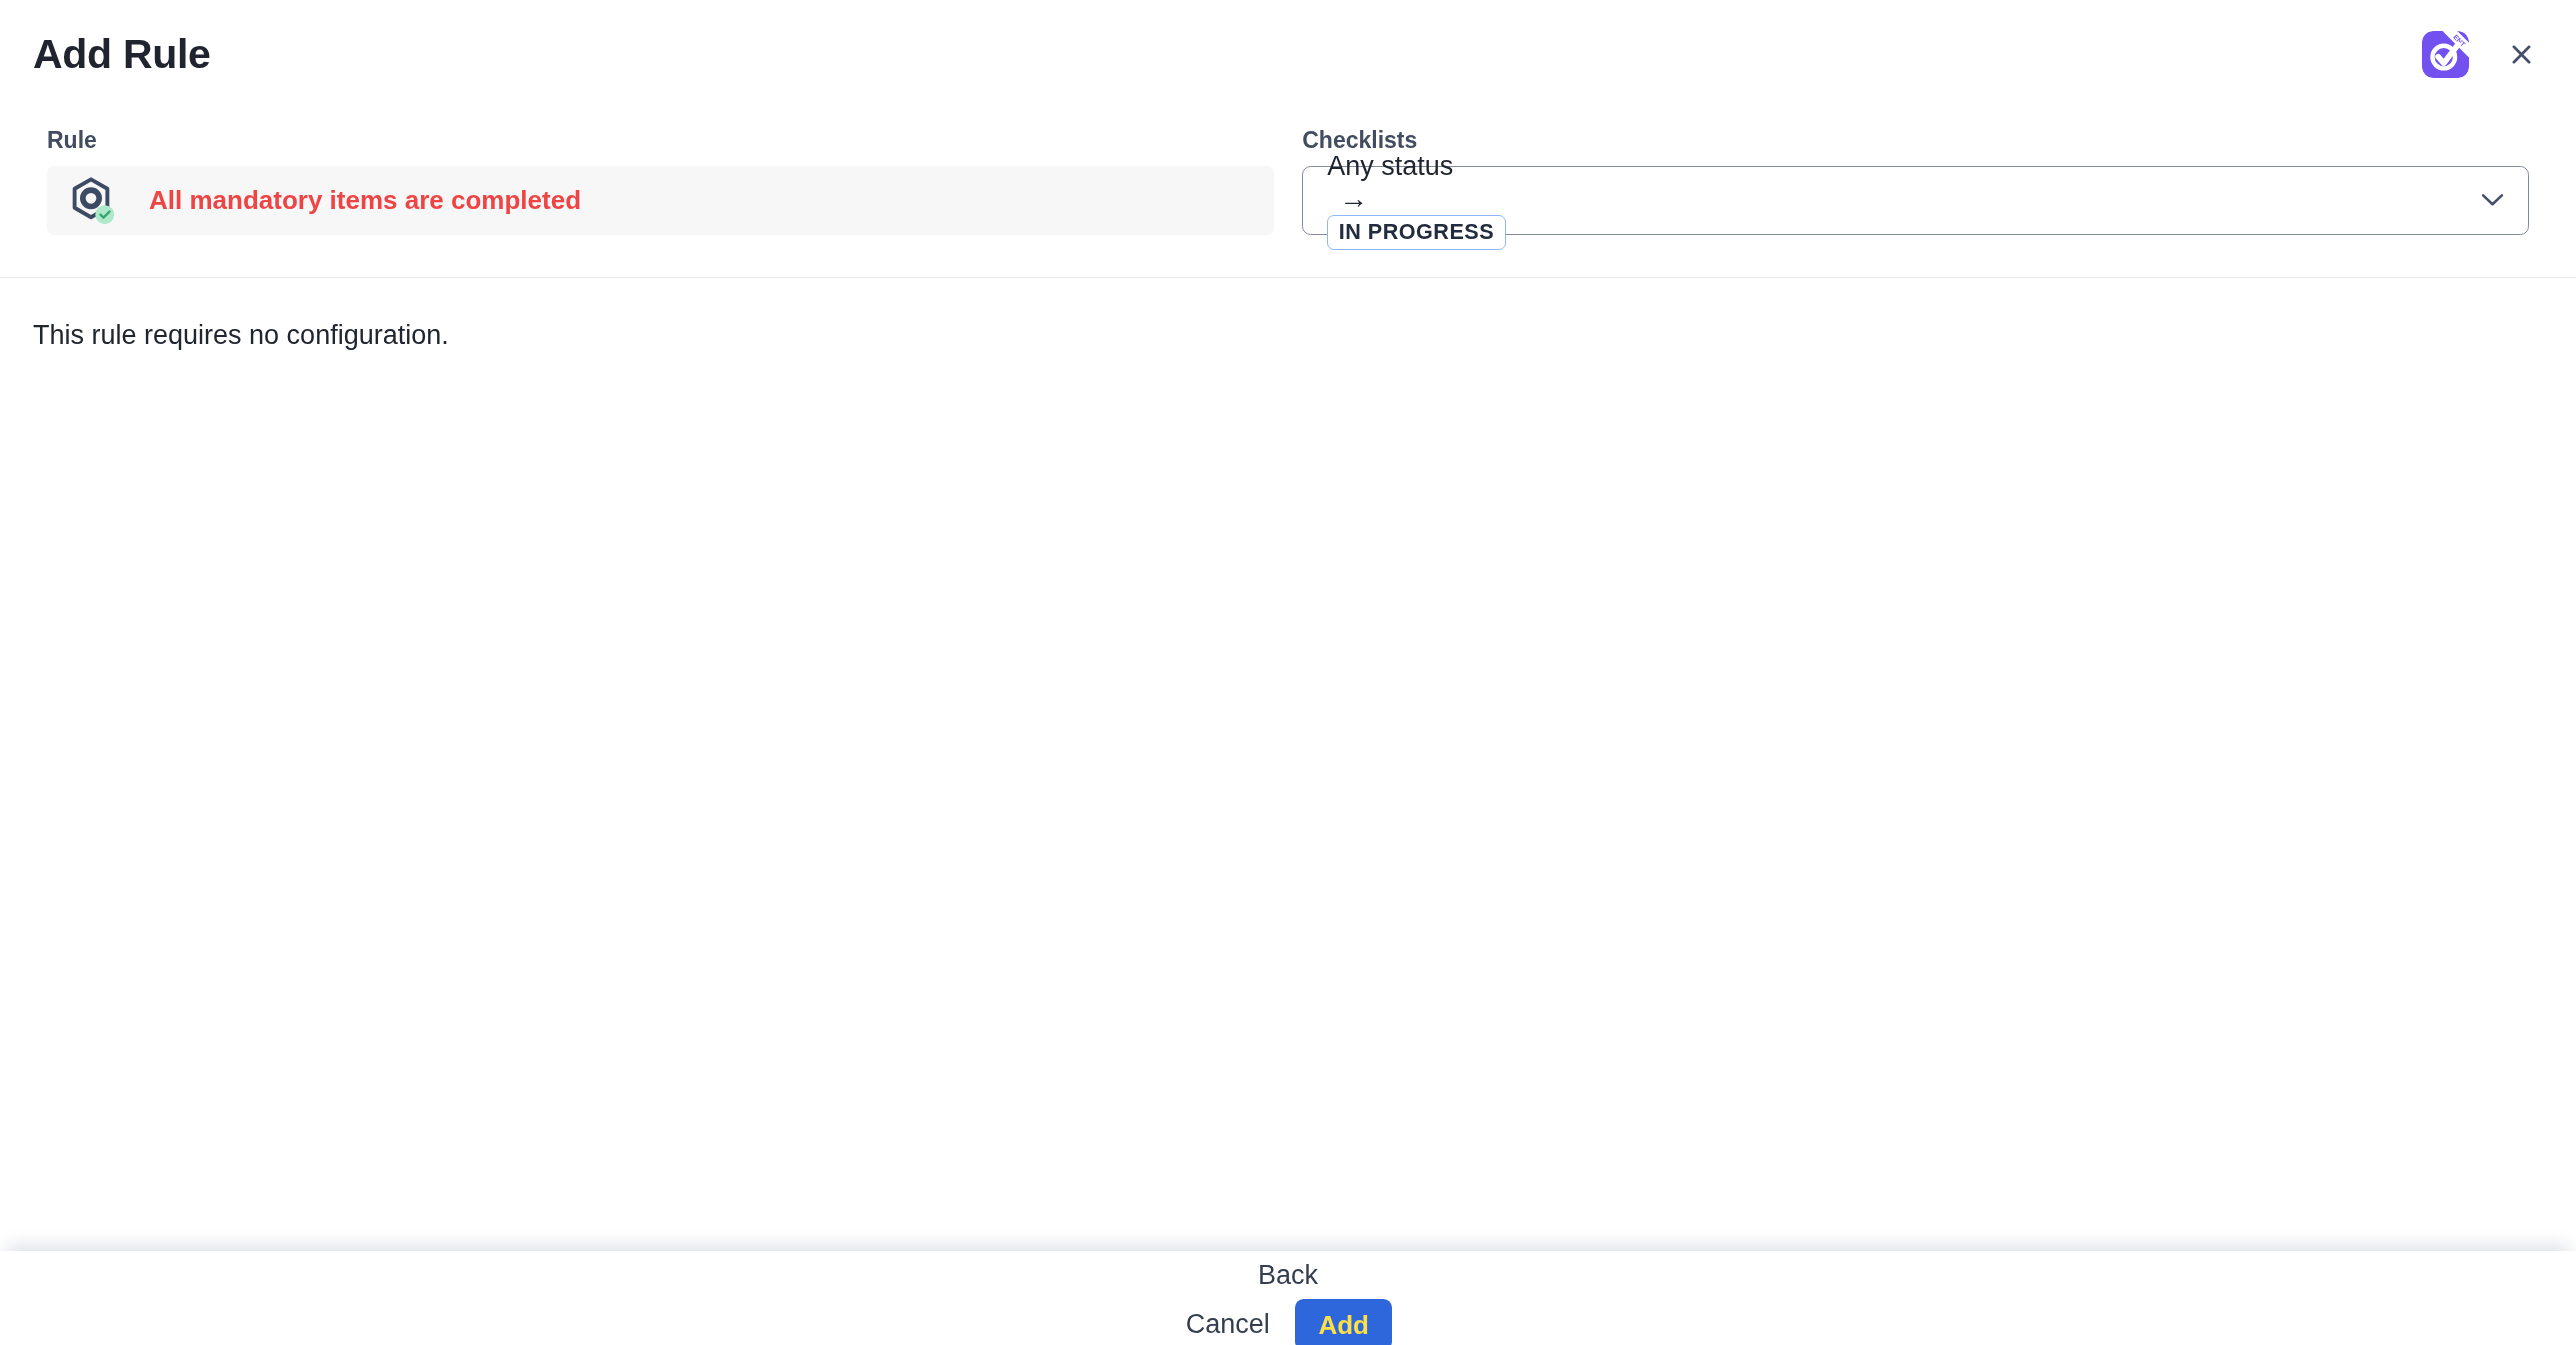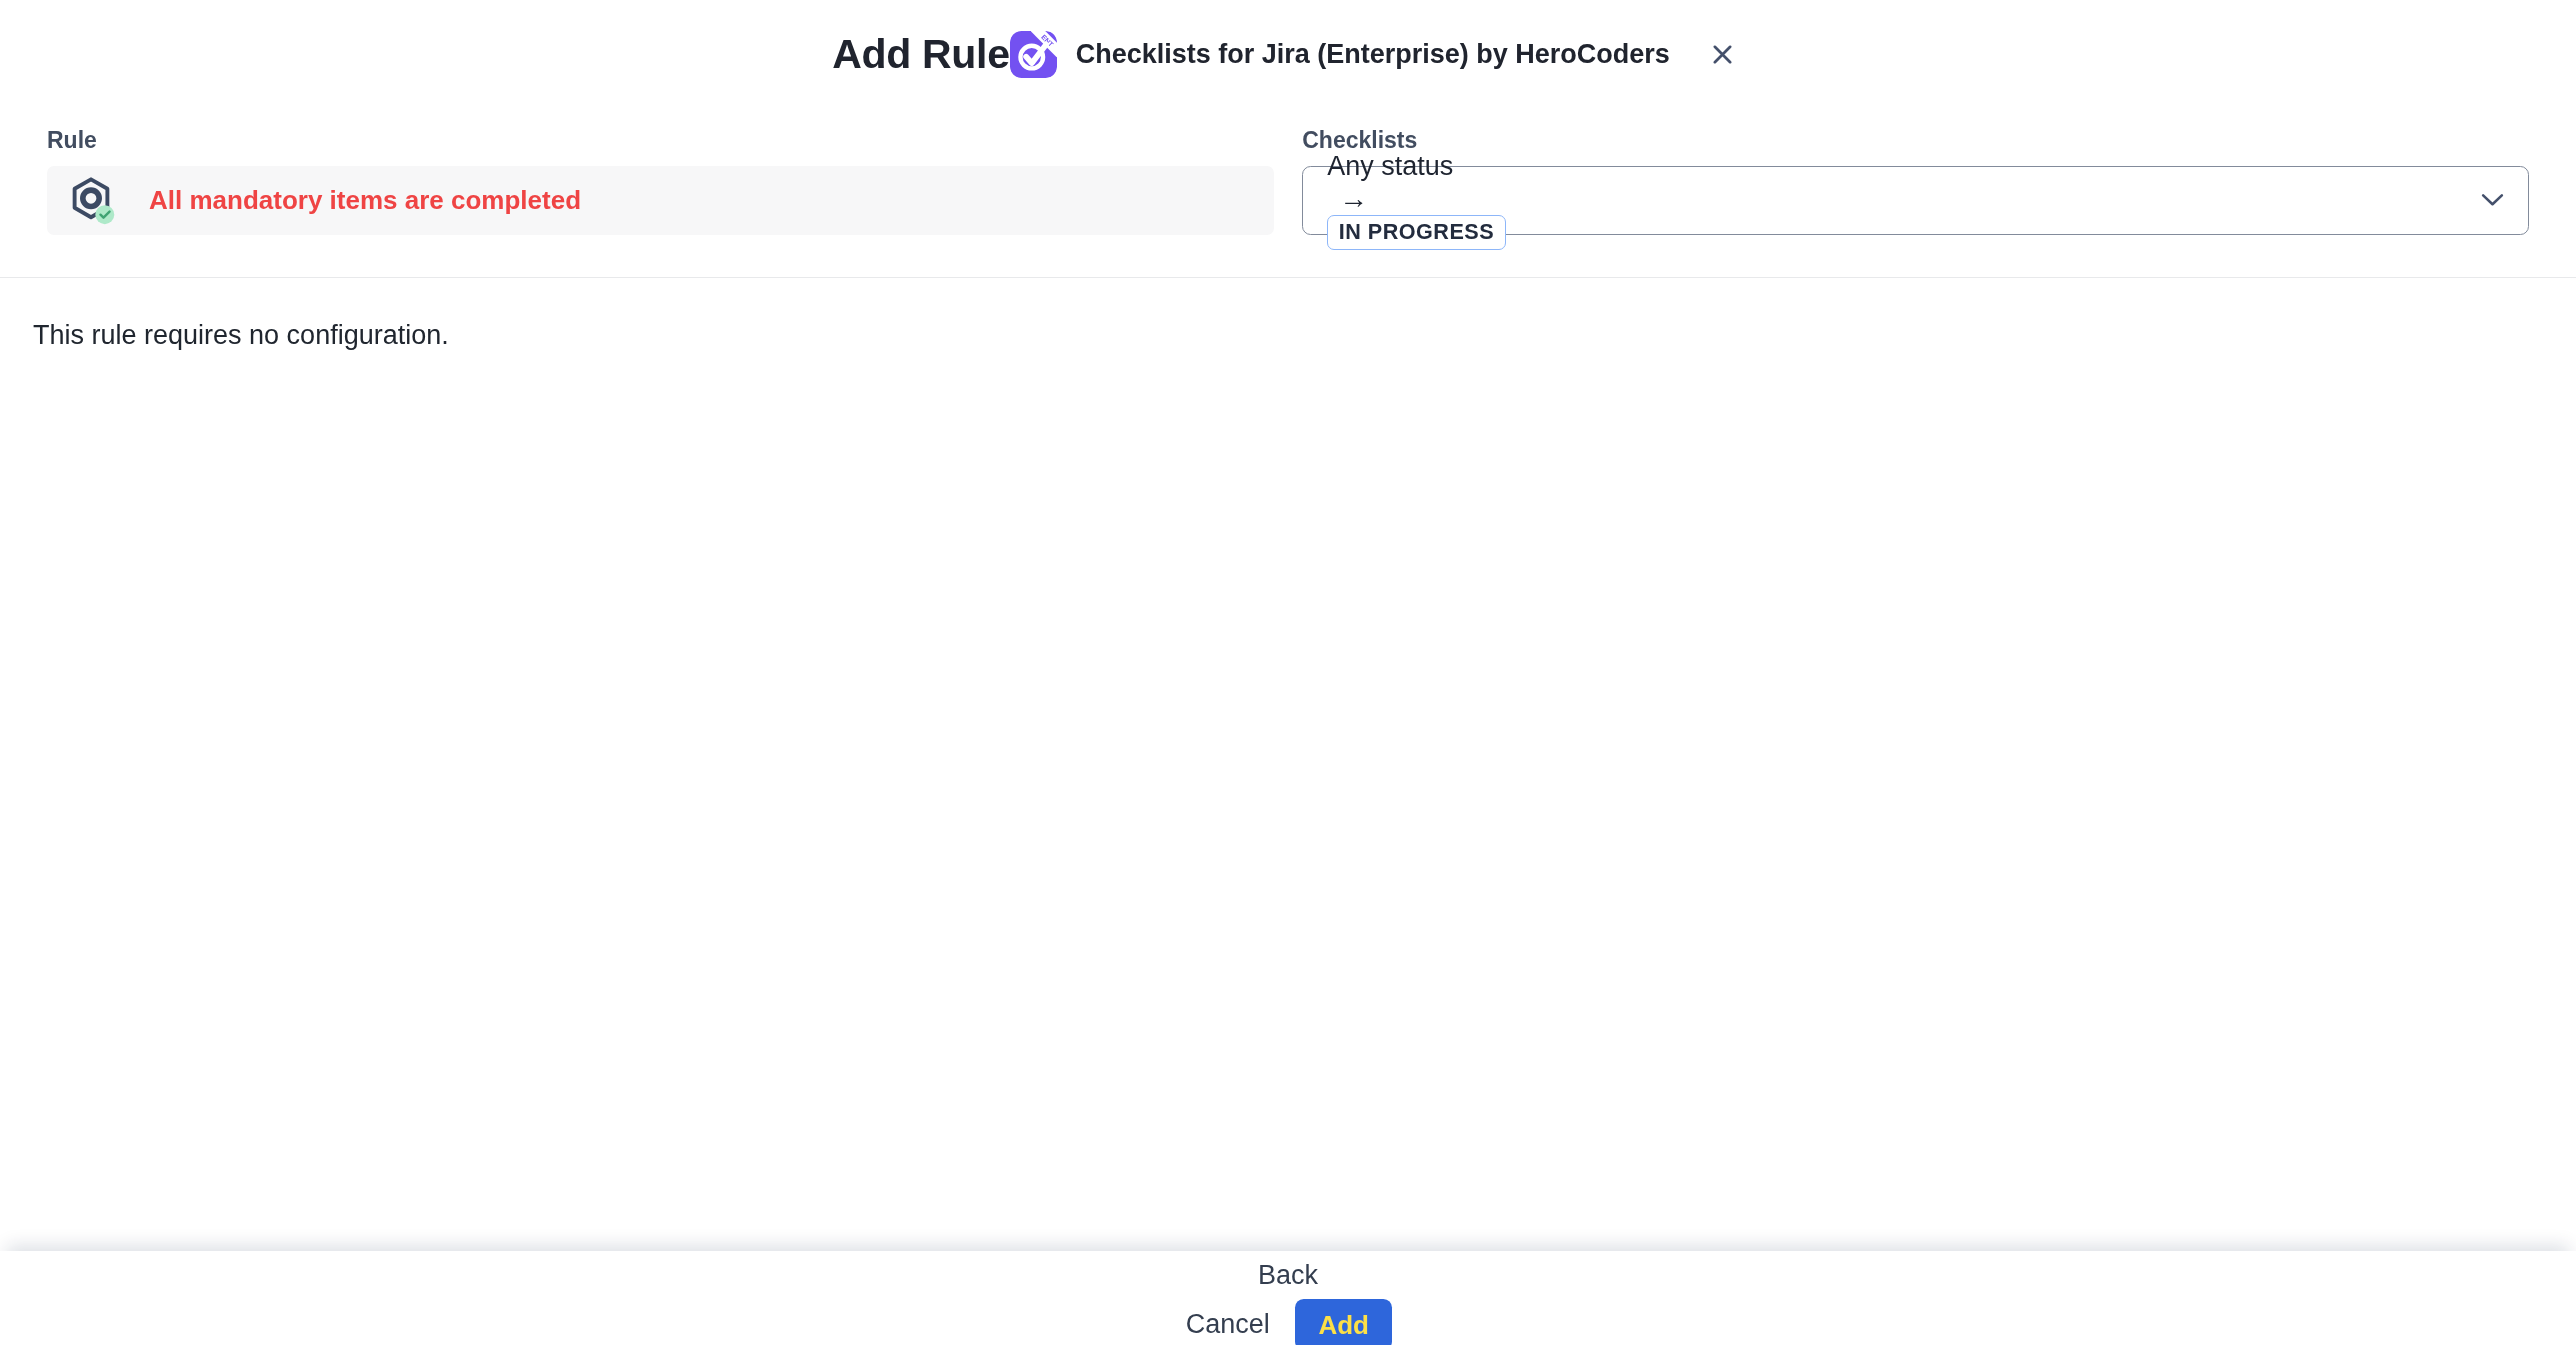--- a/index.html
+++ b/index.html
@@ -18,21 +18,21 @@
     position: relative;
     width: 2576px;
     height: 1346px;
     background: #ffffff;
   }
 
   
   .modal-header {
     display: flex;
     align-items: center;
-    justify-content: center;
+    justify-content: space-between;
     padding: 31px 33px 0 33px;
   }
   .dialog-title {
     margin: 0;
     font-size: 41px;
     font-weight: 700;
     letter-spacing: -0.3px;
     color: #20242E;
     line-height: 1.15;
   }
@@ -208,21 +208,20 @@
             </defs>
           <g clip-path="url(#iconClip)">
             <rect width="54" height="54" rx="13" fill="#7351F1"></rect>
             <rect x="22" y="5" width="42" height="12" fill="#ffffff" transform="rotate(45 43 11)"></rect>
             <text x="43" y="11" transform="rotate(45 43 11)" font-size="8" font-weight="bold" fill="#7351F1" text-anchor="middle" dominant-baseline="central">ENT</text>
             <circle cx="25" cy="30" r="13" fill="none" stroke="#ffffff" stroke-width="5"></circle>
             <path d="M18.5 29.5 L25 37 L41.5 15.5" fill="none" stroke="#ffffff" stroke-width="6.5" stroke-linecap="round" stroke-linejoin="round"></path>
           </g>
         </svg>
       </span>
-      <span class="app-name">Checklists for Jira (Enterprise) by HeroCoders</span>
       <button class="close-btn" aria-label="Close">
         <span style="display:flex;">
           <svg width="29" height="29" viewBox="0 0 34 34">
             <path d="M8 8 L26 26 M26 8 L8 26" stroke="#44506B" stroke-width="3.2" stroke-linecap="round"></path>
           </svg>
         </span>
       </button>
     </div>
   </div>
 

